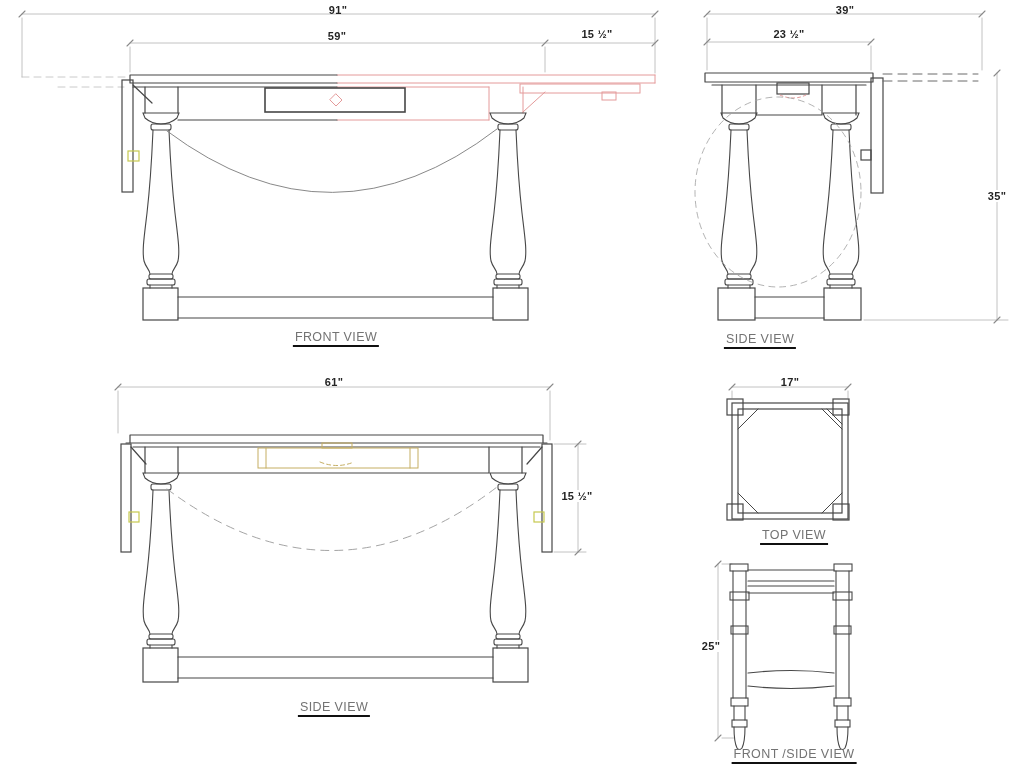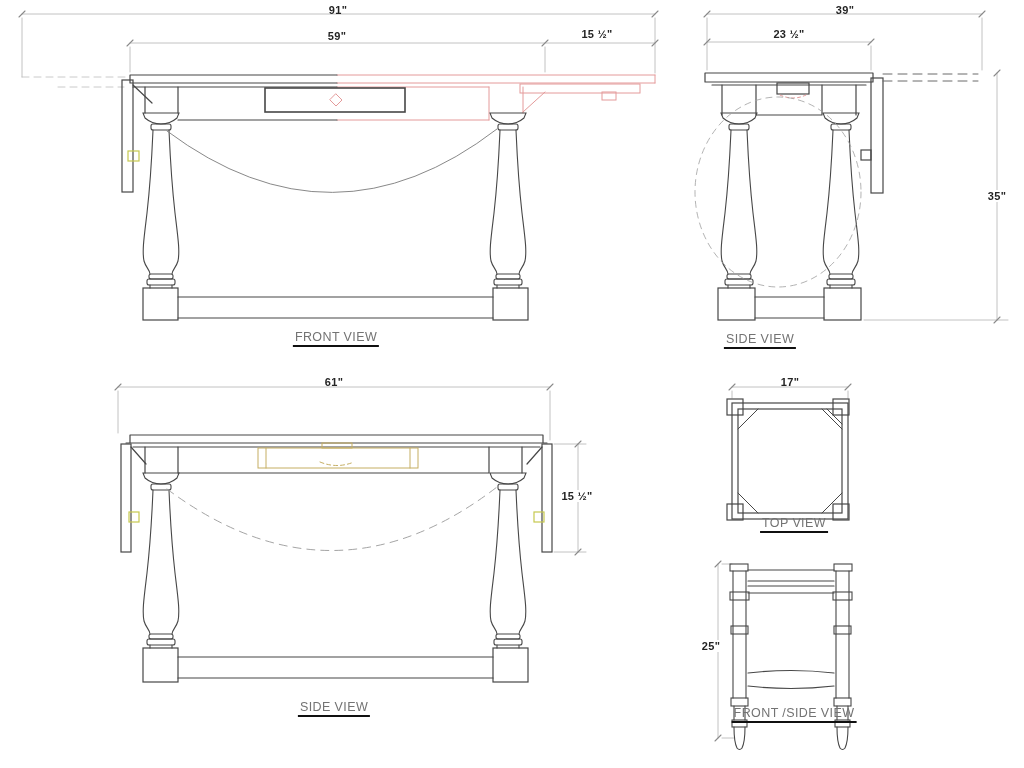--- a/index.html
+++ b/index.html
@@ -200,18 +200,18 @@
 <span class="dim" style="left:845px;top:4px">39"</span>
 <span class="dim" style="left:789px;top:28px">23 ½"</span>
 <span class="dim bg" style="left:997px;top:190px">35"</span>
 <span class="view-title" style="left:760px;top:332px">SIDE VIEW</span>
 
 <span class="dim" style="left:334px;top:376px">61"</span>
 <span class="dim bg" style="left:577px;top:490px">15 ½"</span>
 <span class="view-title" style="left:334px;top:700px">SIDE VIEW</span>
 
 <span class="dim" style="left:790px;top:376px">17"</span>
-<span class="view-title" style="left:794px;top:516px">TOP VIEW</span>
+<span class="view-title" style="left:794px;top:528px">TOP VIEW</span>
 
 <span class="dim bg" style="left:711px;top:640px">25"</span>
-<span class="view-title" style="left:794px;top:706px">FRONT /SIDE VIEW</span>
+<span class="view-title" style="left:794px;top:747px">FRONT /SIDE VIEW</span>
 
 </div>
 
 </body></html>

